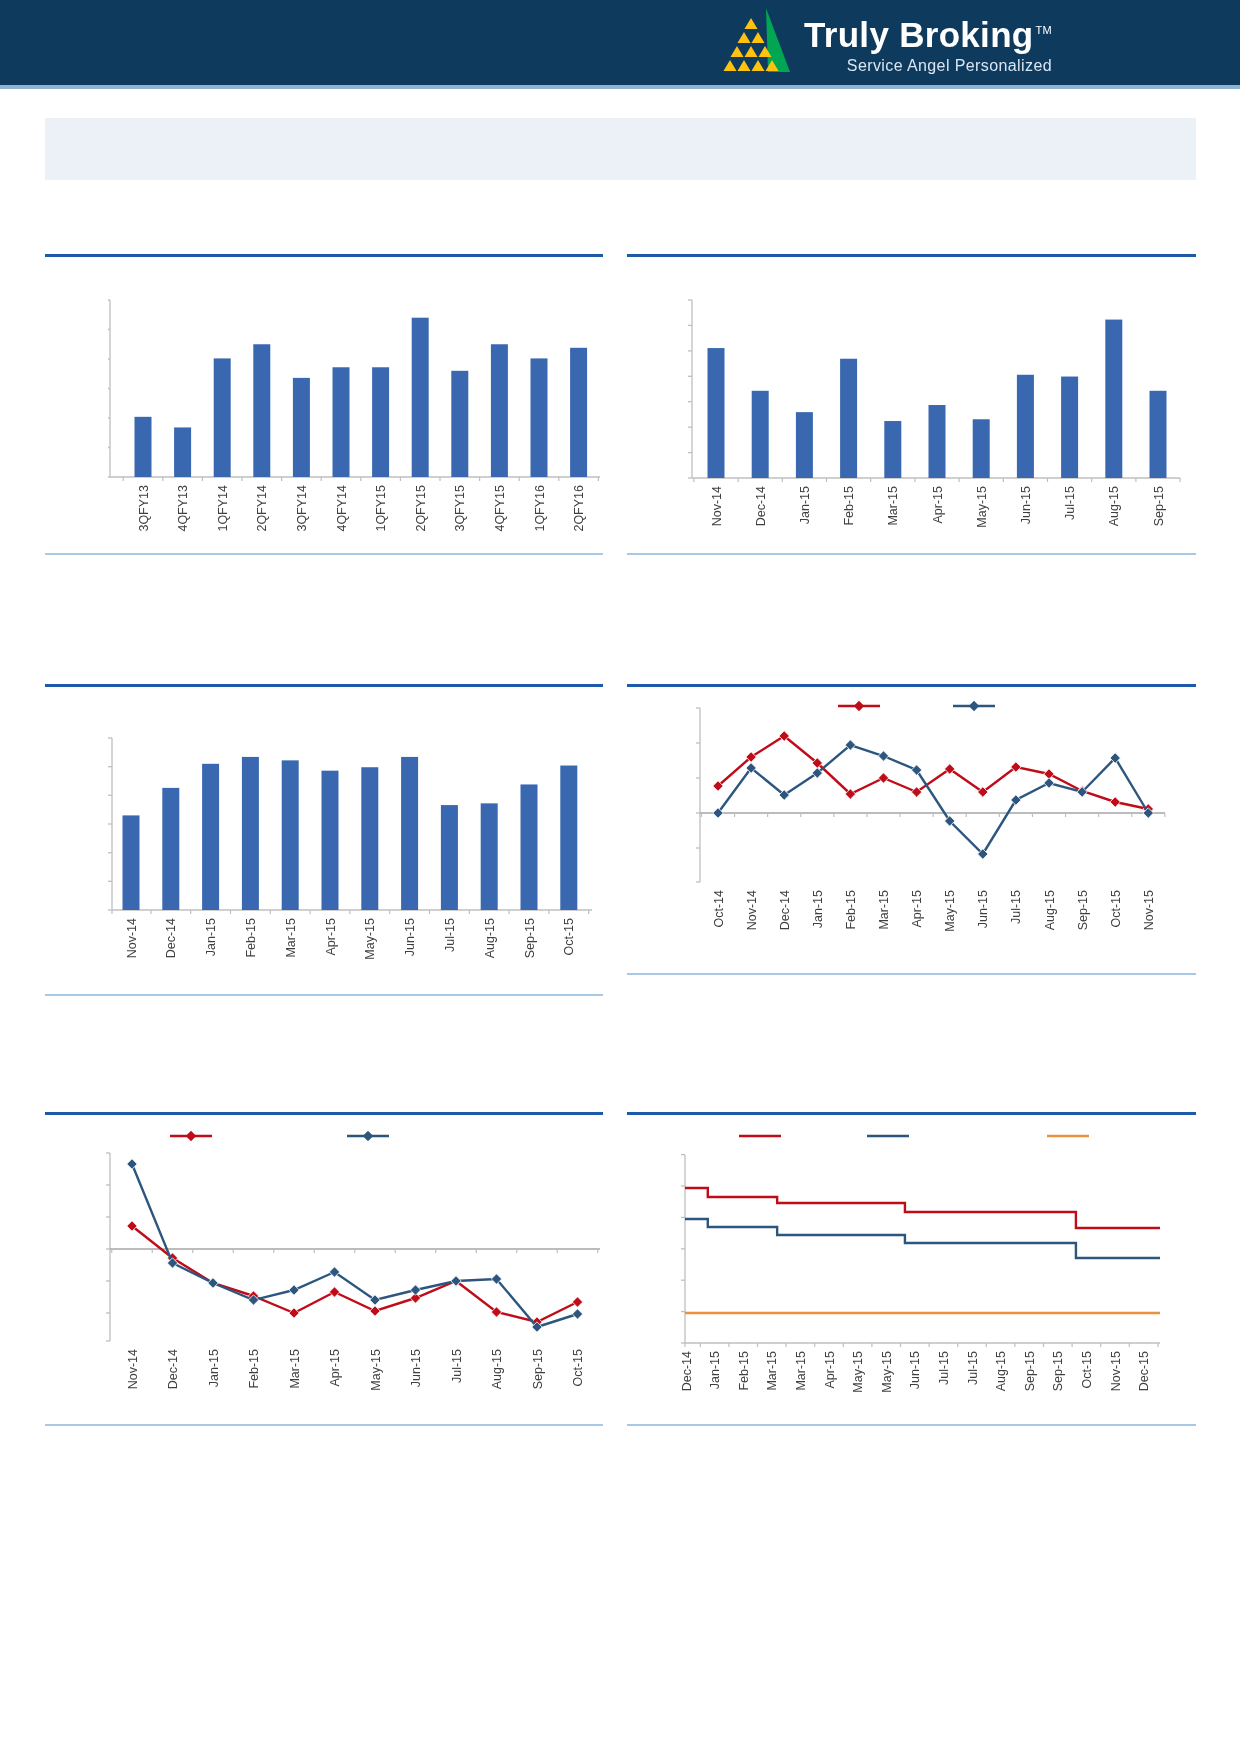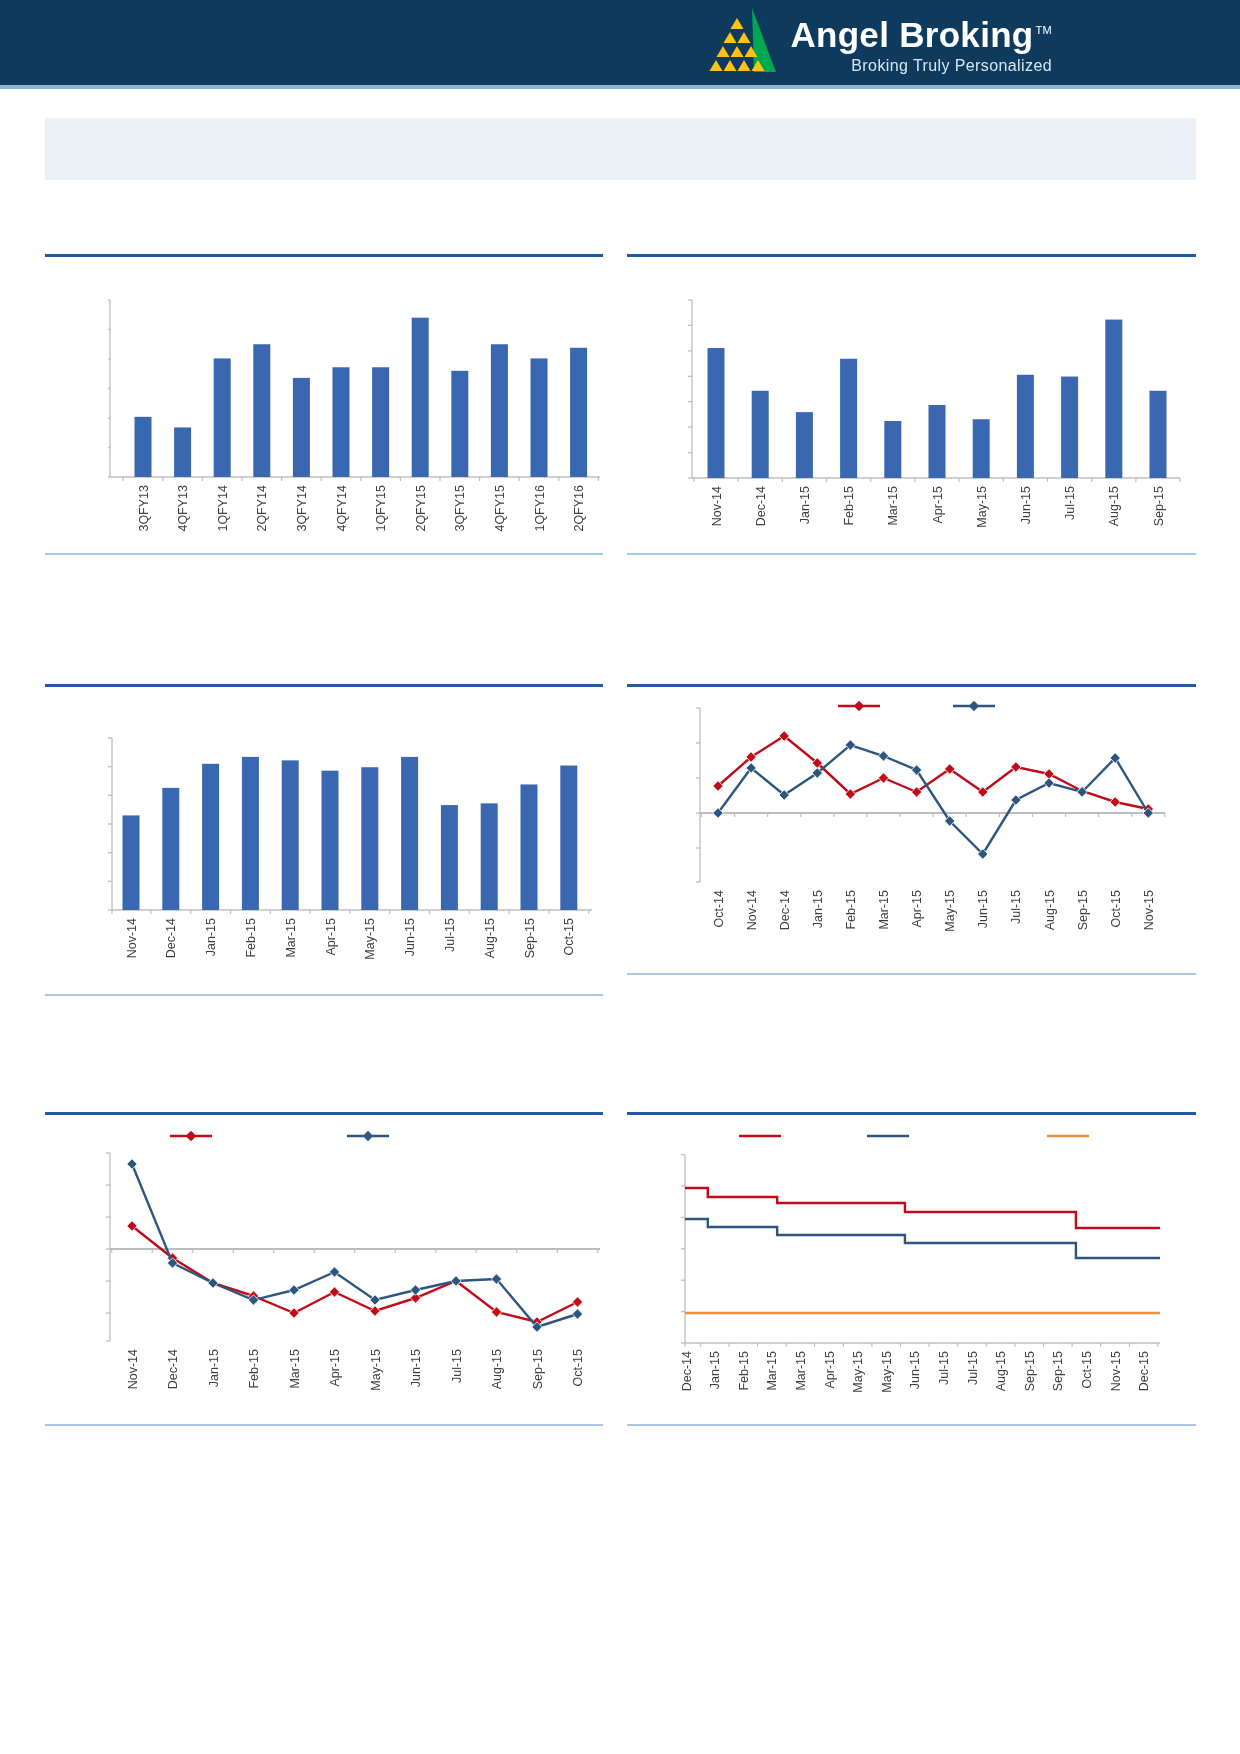--- a/index.html
+++ b/index.html
@@ -51,22 +51,22 @@
           <polygon points="19,40 25.5,51 12.5,51"></polygon>
           <polygon points="33,40 39.5,51 26.5,51"></polygon>
           <polygon points="47,40 53.5,51 40.5,51"></polygon>
           <polygon points="12,54 18.5,65 5.5,65"></polygon>
           <polygon points="26,54 32.5,65 19.5,65"></polygon>
           <polygon points="40,54 46.5,65 33.5,65"></polygon>
           <polygon points="54,54 60.5,65 47.5,65"></polygon>
         </g>
       </svg>
       <div class="brandtext">
-        <div class="brandname"><span>Angel Broking</span><span class="tm">TM</span></div>
-        <div class="tagline">Broking Truly Personalized</div>
+        <div class="brandname"><span>Truly Broking</span><span class="tm">TM</span></div>
+        <div class="tagline">Service Angel Personalized</div>
       </div>
     </div>
   </div>
 
   <div class="title-panel"></div>
 
   <div class="div-thick dv-l" style="top:254px"></div>
   <div class="div-thick dv-r" style="top:254px"></div>
   <div class="div-thin  dv-l" style="top:553px"></div>
   <div class="div-thin  dv-r" style="top:553px"></div>

